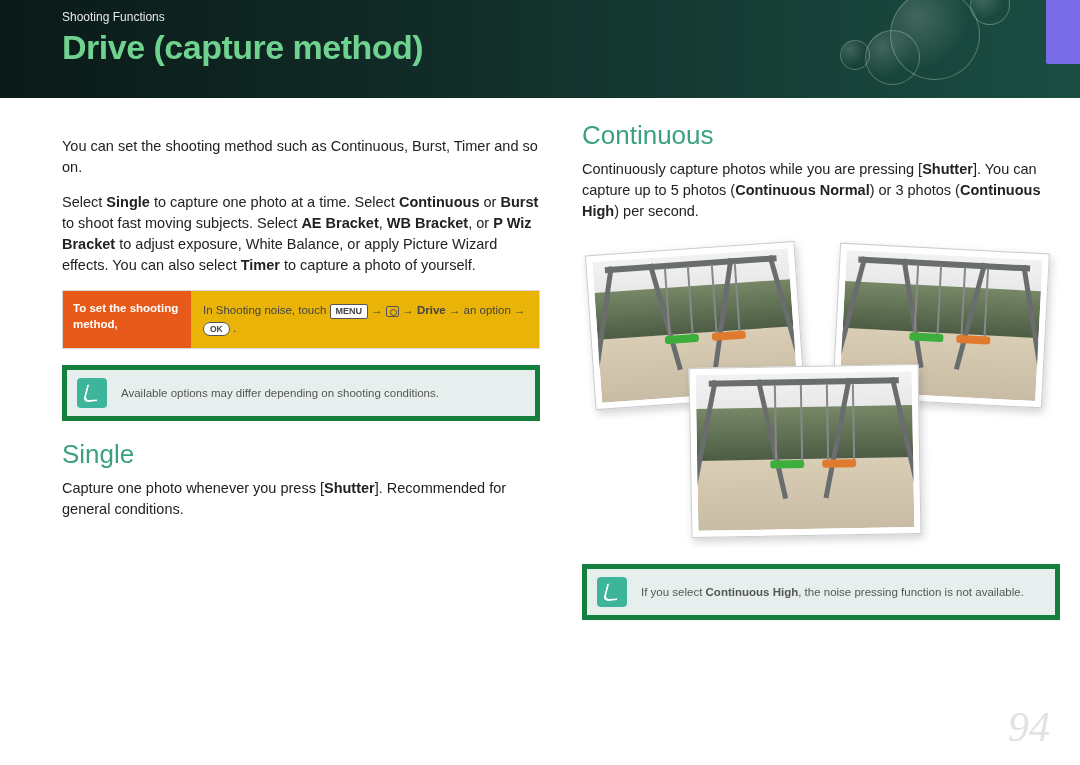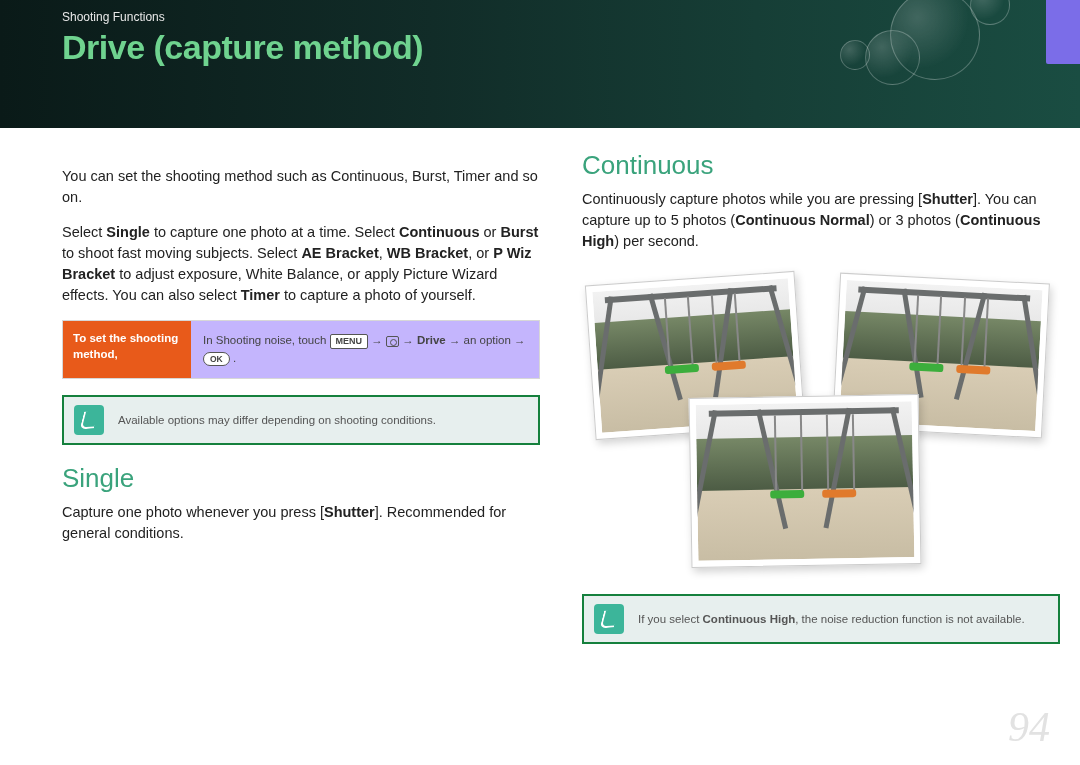--- a/index.html
+++ b/index.html
@@ -7,21 +7,21 @@
     font-family: Arial, Helvetica, sans-serif;
     width: 1080px;
     height: 765px;
     background: #ffffff;
     position: relative;
     overflow: hidden;
     color: #333;
   }
   .header {
     width: 100%;
-    height: 128px;
+    height: 98px;
     background: linear-gradient(90deg, #0a1a18 0%, #112c28 40%, #163e36 70%, #1a4d42 100%);
     position: relative;
     padding: 10px 0 0 62px;
     overflow: hidden;
   }
   .header-deco {
     position: absolute;
     right: 60px;
     top: -20px;
     width: 260px;
@@ -77,21 +77,21 @@
   }
   h2.sec {
     font-size: 26px;
     font-weight: 400;
     color: #3aa37c;
     margin: 18px 0 8px 0;
   }
   .orange-box {
     display: flex;
     border: 1px solid #d7d7d7;
-    background: #c4b5fd;
+    background: #eab308;
     margin-top: 4px;
     margin-bottom: 16px;
   }
   .orange-tab {
     background: #e85a1a;
     color: #fff;
     font-size: 11.5px;
     font-weight: 700;
     padding: 10px 10px;
     width: 128px;
@@ -140,21 +140,21 @@
     font-weight: 700;
     padding: 0 6px;
     line-height: 12px;
     vertical-align: middle;
     background: #fff;
   }
   .note-box {
     display: flex;
     align-items: center;
     background: #e7efee;
-    border: 2px solid #15803d;
+    border: 5px solid #15803d;
     padding: 8px 10px;
     gap: 14px;
     margin-bottom: 10px;
   }
   .note-icon {
     width: 30px;
     height: 30px;
     background: #3cb59a;
     border-radius: 4px;
     position: relative;
@@ -327,19 +327,19 @@
             <div class="chain" style="left:72%"></div>
           <div class="seat green" style="left:34%; top:56%"></div>
           <div class="seat orange" style="left:58%; top:56%"></div>
         </div>
       </div>
     </div>
 
     <div class="note-box">
       <div class="note-icon"></div>
       <div class="note-text">
-        <span>If you select </span><b>Continuous High</b><span>, the noise reduction function is not available.</span>
+        <span>If you select </span><b>Continuous High</b><span>, the noise pressing function is not available.</span>
       </div>
     </div>
   </div>
 </div>
 
 <div class="page-num">94</div>
 
 </body></html>

